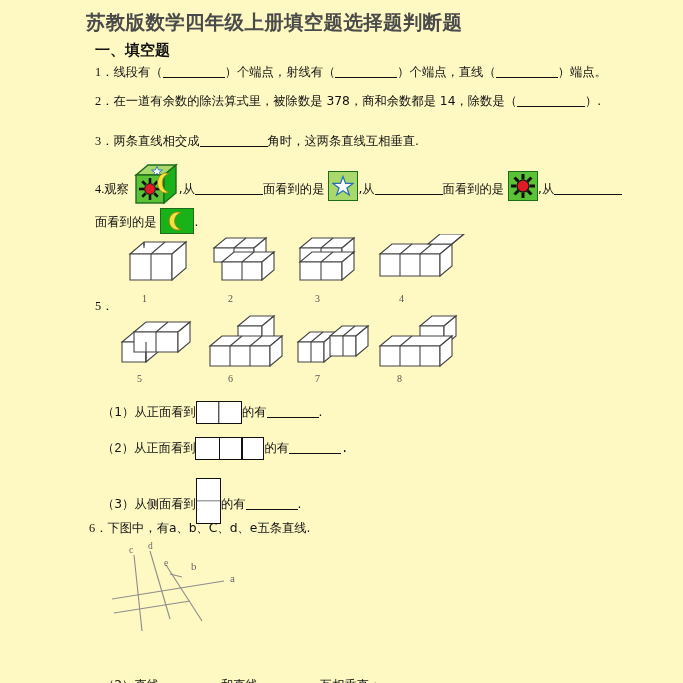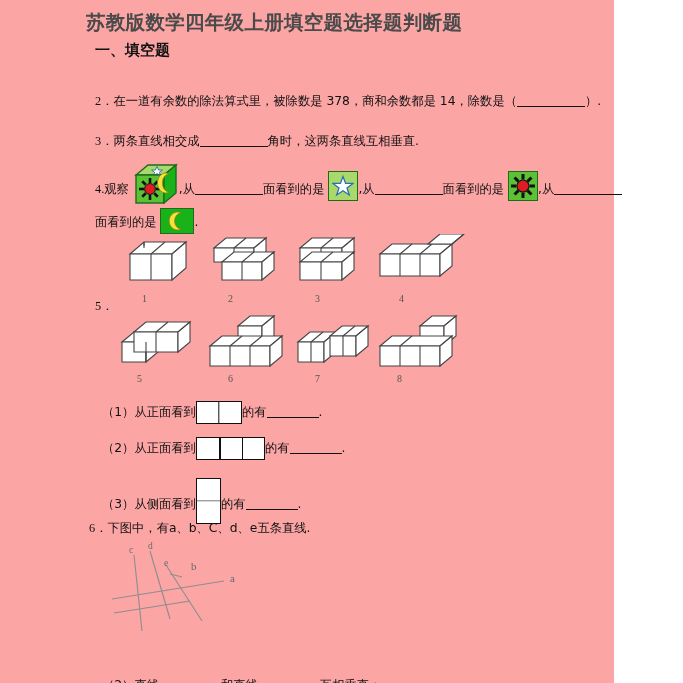--- a/index.html
+++ b/index.html
@@ -5,22 +5,22 @@
   * { box-sizing: border-box; }
   html, body {
     margin: 0; padding: 0;
     width: 683px; height: 683px;
     background: #ffffff;
     font-family: "Liberation Serif", "DejaVu Serif", serif;
     overflow: hidden;
   }
   .page {
     position: relative;
-    width: 614px; height: 683px;
-    background: #fca5a5;
+    width: 683px; height: 683px;
+    background: #fef9c3;
     padding: 0;
   }
 
   
   .doc-title {
     position: absolute;
     left: 86px; top: 9px;
     font-size: 19.5px;
     font-weight: bold;
     color: #4a4a4a;
@@ -157,20 +157,23 @@
 </style>
 </head>
 <body>
 
 <div class="page">
 
   <div class="doc-title">苏教版数学四年级上册填空题选择题判断题</div>
 
   <div class="section-head">一、填空题</div>
 
+  <div class="q" style="left:95px; top:63px;">
+    <span class="num">1．</span><span>线段有（</span><span class="blank-u b-lg"></span><span>）个端点，射线有（</span><span class="blank-u b-lg"></span><span>）个端点，直线（</span><span class="blank-u b-lg"></span><span>）端点。</span>
+  </div>
 
   <div class="q" style="left:95px; top:92px;">
     <span class="num">2．</span><span>在一道有余数的除法算式里，被除数是 378，商和余数都是 14，除数是（</span><span class="blank-u b-xl"></span><span>）.</span>
   </div>
 
   <div class="q" style="left:95px; top:121px;margin-top:11px;">
     <span class="num">3．</span><span>两条直线相交成</span><span class="blank-u b-xl"></span><span>角时，这两条直线互相垂直.</span>
   </div>
 
   <div class="q" style="left:95px; top:163px;">
@@ -379,21 +382,21 @@
       <line x1="42" y1="34" x2="42" y2="54"></line>
       <line x1="34" y1="24" x2="22" y2="34"></line>
     </svg>
   </div>
   <div class="fig-label" style="left:397px; top:373px;">8</div>
 
   <div class="q" style="left:102px; top:401px;">
     <span>（1）</span><span>从正面看到</span><span class="grid-shape gs-2h"></span><span>的有</span><span class="blank-u b-md"></span><span>.</span>
   </div>
 
-  <div class="q" style="left:102px; top:437px;">
+  <div class="q" style="left:102px; top:437px;font-family:Liberation Mono, monospace;">
     <span>（2）</span><span>从正面看到</span><span class="grid-shape gs-3h"></span><span>的有</span><span class="blank-u b-md"></span><span>.</span>
   </div>
 
   <div class="q" style="left:102px; top:478px;">
     <span>（3）</span><span>从侧面看到</span><span class="grid-shape gs-2v"></span><span>的有</span><span class="blank-u b-md"></span><span>.</span>
   </div>
 
   <div class="q" style="left:89px; top:519px;">
     <span class="num">6．</span><span>下图中，有a、b、C、d、e五条直线.</span>
   </div>

